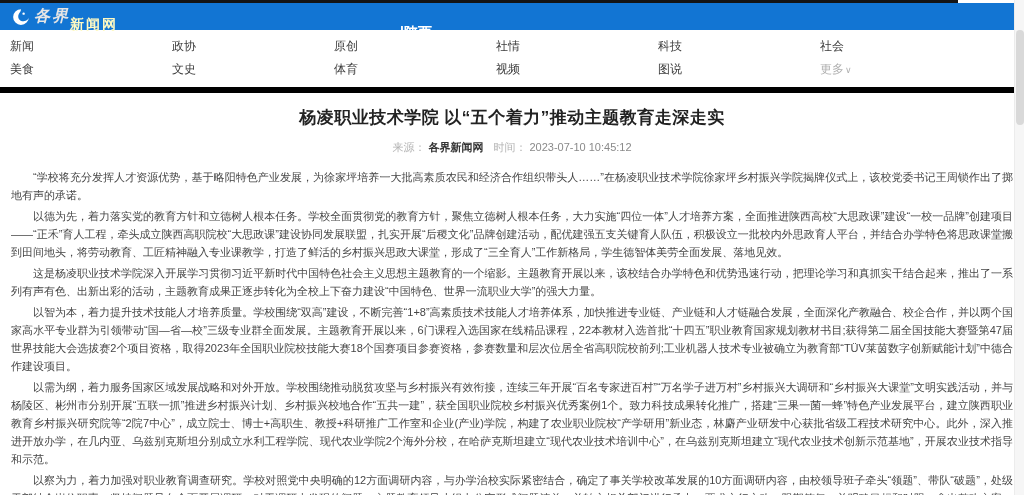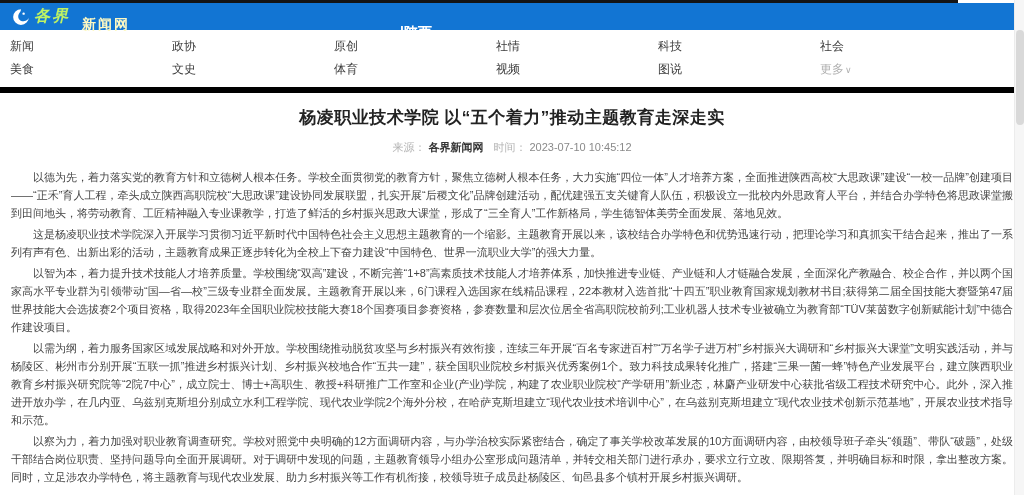--- a/index.html
+++ b/index.html
@@ -6,22 +6,22 @@
   html,body { width:1024px; height:495px; overflow:hidden; background:#fff;
     font-family:"Liberation Sans","DejaVu Sans",sans-serif; }
   .page { position:relative; width:1024px; height:495px; background:#fff; }
 
   .top-strip { height:3px; width:958px; background:#141414; }
 
   .site-header { position:relative; height:27px; width:1014px; background:#1275d3;
     display:flex; align-items:center; }
   .logo { display:flex; align-items:center; margin-left:12px; cursor:pointer; }
   .logo-icon { width:18px; height:18px; display:inline-flex; margin-right:4px; }
-  .logo-main { color:#bef264; font-size:16px; font-weight:bold; font-style:italic;
-    letter-spacing:2px; margin-right:12px; font-family:"Liberation Serif","DejaVu Serif",serif; }
+  .logo-main { color:#e5e5e5; font-size:16px; font-weight:bold; font-style:italic;
+    letter-spacing:2px; margin-right:0; font-family:"Liberation Serif","DejaVu Serif",serif; }
   .logo-sub { color:#fef9c3; font-size:14px; font-weight:bold; letter-spacing:2px;margin-top:16px; }
   .region { position:absolute; left:400px; top:16px; height:27px; line-height:27px;
     color:#fff; font-size:14px; font-weight:bold; cursor:pointer; }
 
   .main-nav { width:1014px; padding:8px 0 9px 10px; display:grid;
     grid-template-columns:repeat(6,162px); row-gap:6px;
     border-bottom:6px solid #000000; background:#fff; }
   .nav-item { font-size:12px; color:#3c3c3c; text-decoration:none; cursor:pointer; width:max-content; }
   .nav-item.muted { color:#b0b0b0; }
   .chev { font-size:9px; color:#b0b0b0; margin-left:1px; }
@@ -79,20 +79,21 @@
   </nav>
 
   <main class="article">
     <h1 class="article-title">杨凌职业技术学院 以“五个着力”推动主题教育走深走实</h1>
 
     <div class="article-meta">
       <span>来源：</span><span class="src">各界新闻网</span><span>时间：</span><span class="tm">2023-07-10 10:45:12</span>
     </div>
 
     <div class="article-body">
+      <p>“学校将充分发挥人才资源优势，基于略阳特色产业发展，为徐家坪培养一大批高素质农民和经济合作组织带头人……”在杨凌职业技术学院徐家坪乡村振兴学院揭牌仪式上，该校党委书记王周锁作出了掷地有声的承诺。</p>
       <p>以德为先，着力落实党的教育方针和立德树人根本任务。学校全面贯彻党的教育方针，聚焦立德树人根本任务，大力实施“四位一体”人才培养方案，全面推进陕西高校“大思政课”建设“一校一品牌”创建项目——“正禾”育人工程，牵头成立陕西高职院校“大思政课”建设协同发展联盟，扎实开展“后稷文化”品牌创建活动，配优建强五支关键育人队伍，积极设立一批校内外思政育人平台，并结合办学特色将思政课堂搬到田间地头，将劳动教育、工匠精神融入专业课教学，打造了鲜活的乡村振兴思政大课堂，形成了“三全育人”工作新格局，学生德智体美劳全面发展、落地见效。</p>
       <p>这是杨凌职业技术学院深入开展学习贯彻习近平新时代中国特色社会主义思想主题教育的一个缩影。主题教育开展以来，该校结合办学特色和优势迅速行动，把理论学习和真抓实干结合起来，推出了一系列有声有色、出新出彩的活动，主题教育成果正逐步转化为全校上下奋力建设“中国特色、世界一流职业大学”的强大力量。</p>
       <p>以智为本，着力提升技术技能人才培养质量。学校围绕“双高”建设，不断完善“1+8”高素质技术技能人才培养体系，加快推进专业链、产业链和人才链融合发展，全面深化产教融合、校企合作，并以两个国家高水平专业群为引领带动“国—省—校”三级专业群全面发展。主题教育开展以来，6门课程入选国家在线精品课程，22本教材入选首批“十四五”职业教育国家规划教材书目;获得第二届全国技能大赛暨第47届世界技能大会选拔赛2个项目资格，取得2023年全国职业院校技能大赛18个国赛项目参赛资格，参赛数量和层次位居全省高职院校前列;工业机器人技术专业被确立为教育部“TÜV莱茵数字创新赋能计划”中德合作建设项目。</p>
       <p>以需为纲，着力服务国家区域发展战略和对外开放。学校围绕推动脱贫攻坚与乡村振兴有效衔接，连续三年开展“百名专家进百村”“万名学子进万村”乡村振兴大调研和“乡村振兴大课堂”文明实践活动，并与杨陵区、彬州市分别开展“五联一抓”推进乡村振兴计划、乡村振兴校地合作“五共一建”，获全国职业院校乡村振兴优秀案例1个。致力科技成果转化推广，搭建“三果一菌一蜂”特色产业发展平台，建立陕西职业教育乡村振兴研究院等“2院7中心”，成立院士、博士+高职生、教授+科研推广工作室和企业(产业)学院，构建了农业职业院校“产学研用”新业态，林麝产业研发中心获批省级工程技术研究中心。此外，深入推进开放办学，在几内亚、乌兹别克斯坦分别成立水利工程学院、现代农业学院2个海外分校，在哈萨克斯坦建立“现代农业技术培训中心”，在乌兹别克斯坦建立“现代农业技术创新示范基地”，开展农业技术指导和示范。</p>
       <p>以察为力，着力加强对职业教育调查研究。学校对照党中央明确的12方面调研内容，与办学治校实际紧密结合，确定了事关学校改革发展的10方面调研内容，由校领导班子牵头“领题”、带队“破题”，处级干部结合岗位职责、坚持问题导向全面开展调研。对于调研中发现的问题，主题教育领导小组办公室形成问题清单，并转交相关部门进行承办，要求立行立改、限期答复，并明确目标和时限，拿出整改方案。同时，立足涉农办学特色，将主题教育与现代农业发展、助力乡村振兴等工作有机衔接，校领导班子成员赴杨陵区、旬邑县多个镇村开展乡村振兴调研。</p>
 
     </div>
   </main>
 
   <div class="scrollbar">

